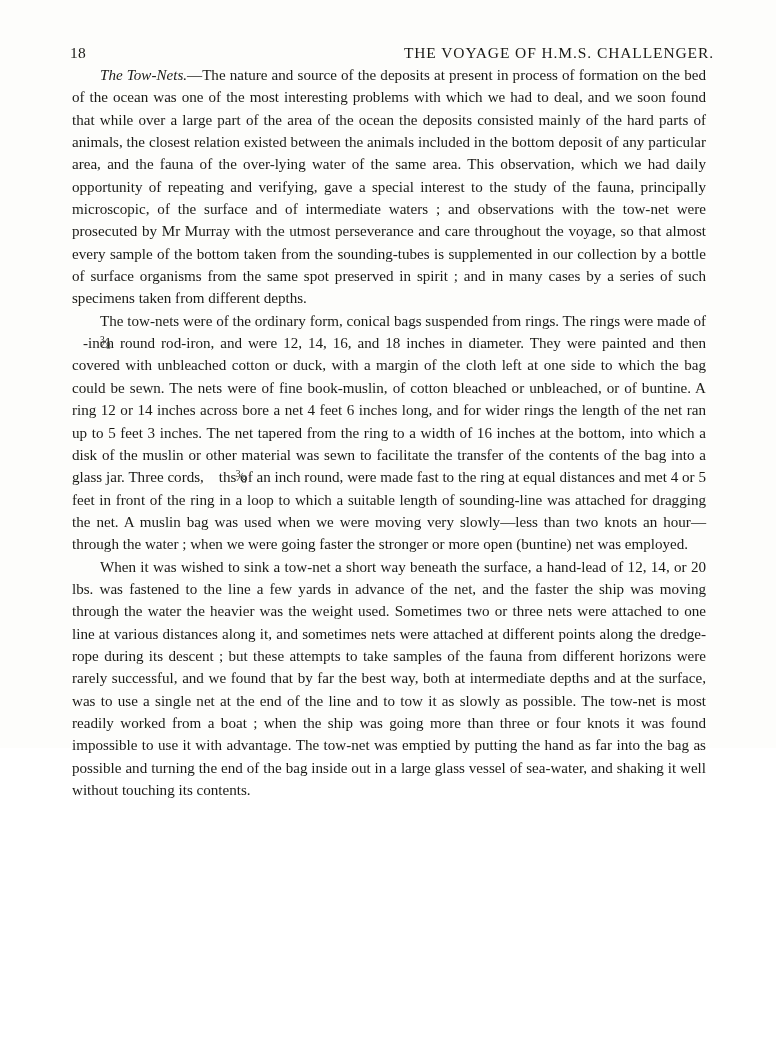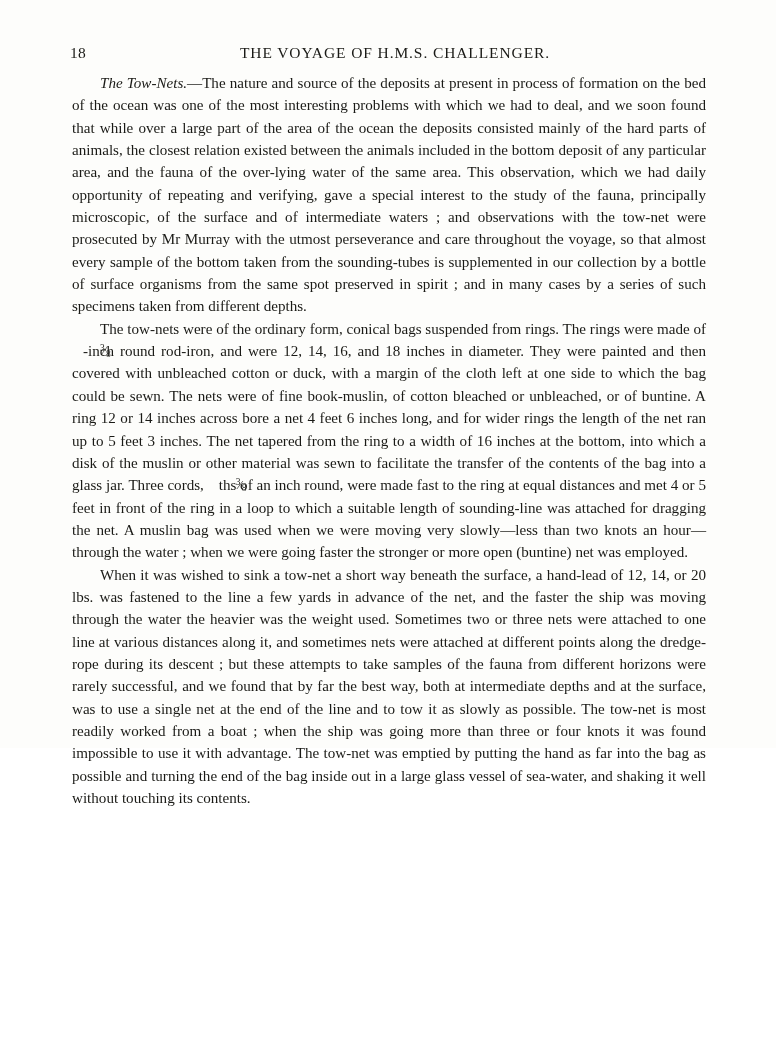--- a/index.html
+++ b/index.html
@@ -35,28 +35,28 @@
     left: 0;
     top: 0;
     font-size: 15.5px;
     letter-spacing: 0.2px;
   }
   .running-title {
     position: absolute;
     left: 0;
     right: 0;
     top: 0;
-    text-align: center;
+    text-align: right;
     font-size: 15.5px;
     letter-spacing: 0.9px;
     text-indent: 6px;
   }
   .body-text {
     position: absolute;
-    top: 72px;
+    top: 64px;
     left: 72px;
     width: 634px;
     font-size: 15.1px;
     line-height: 22.35px;
     text-align: justify;
     text-justify: inter-word;
   }
   .para {
     margin: 0;
     text-indent: 28px;

